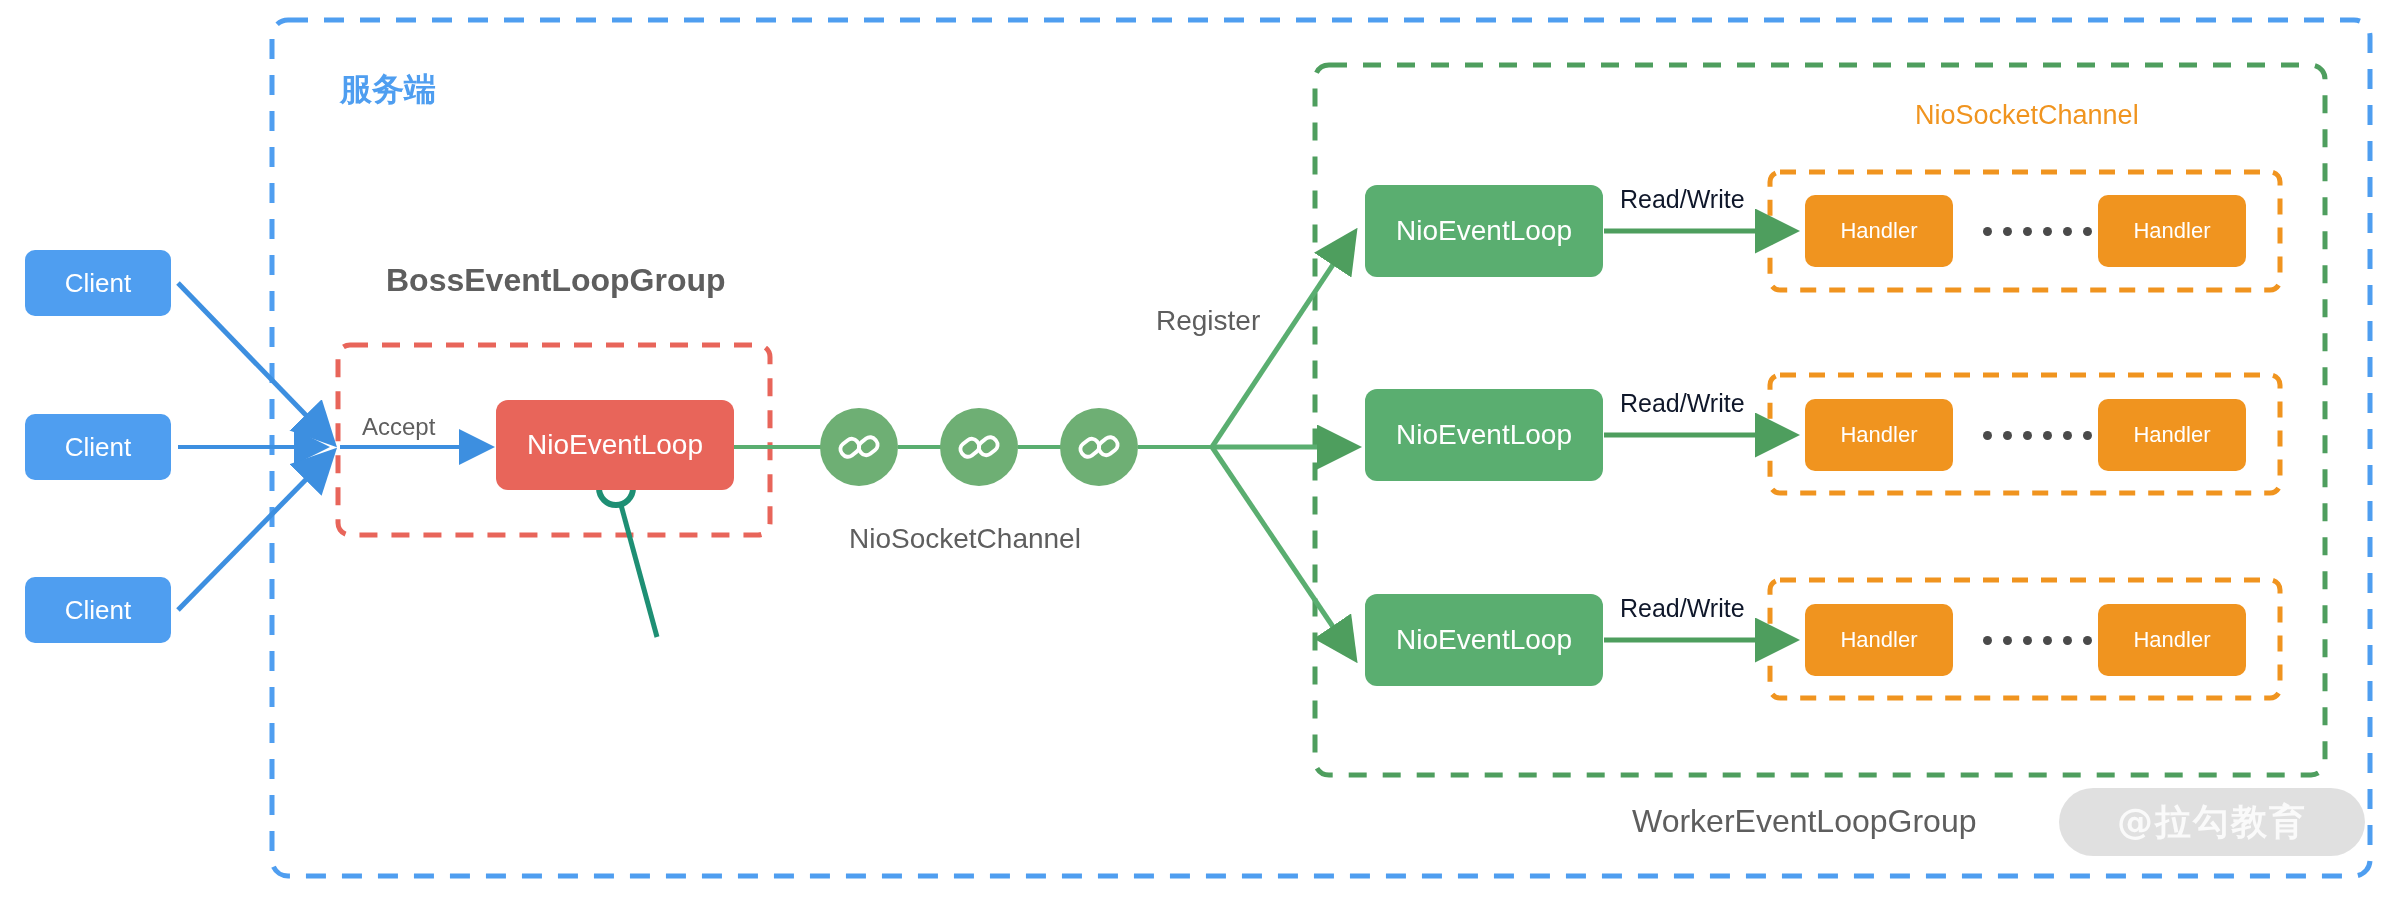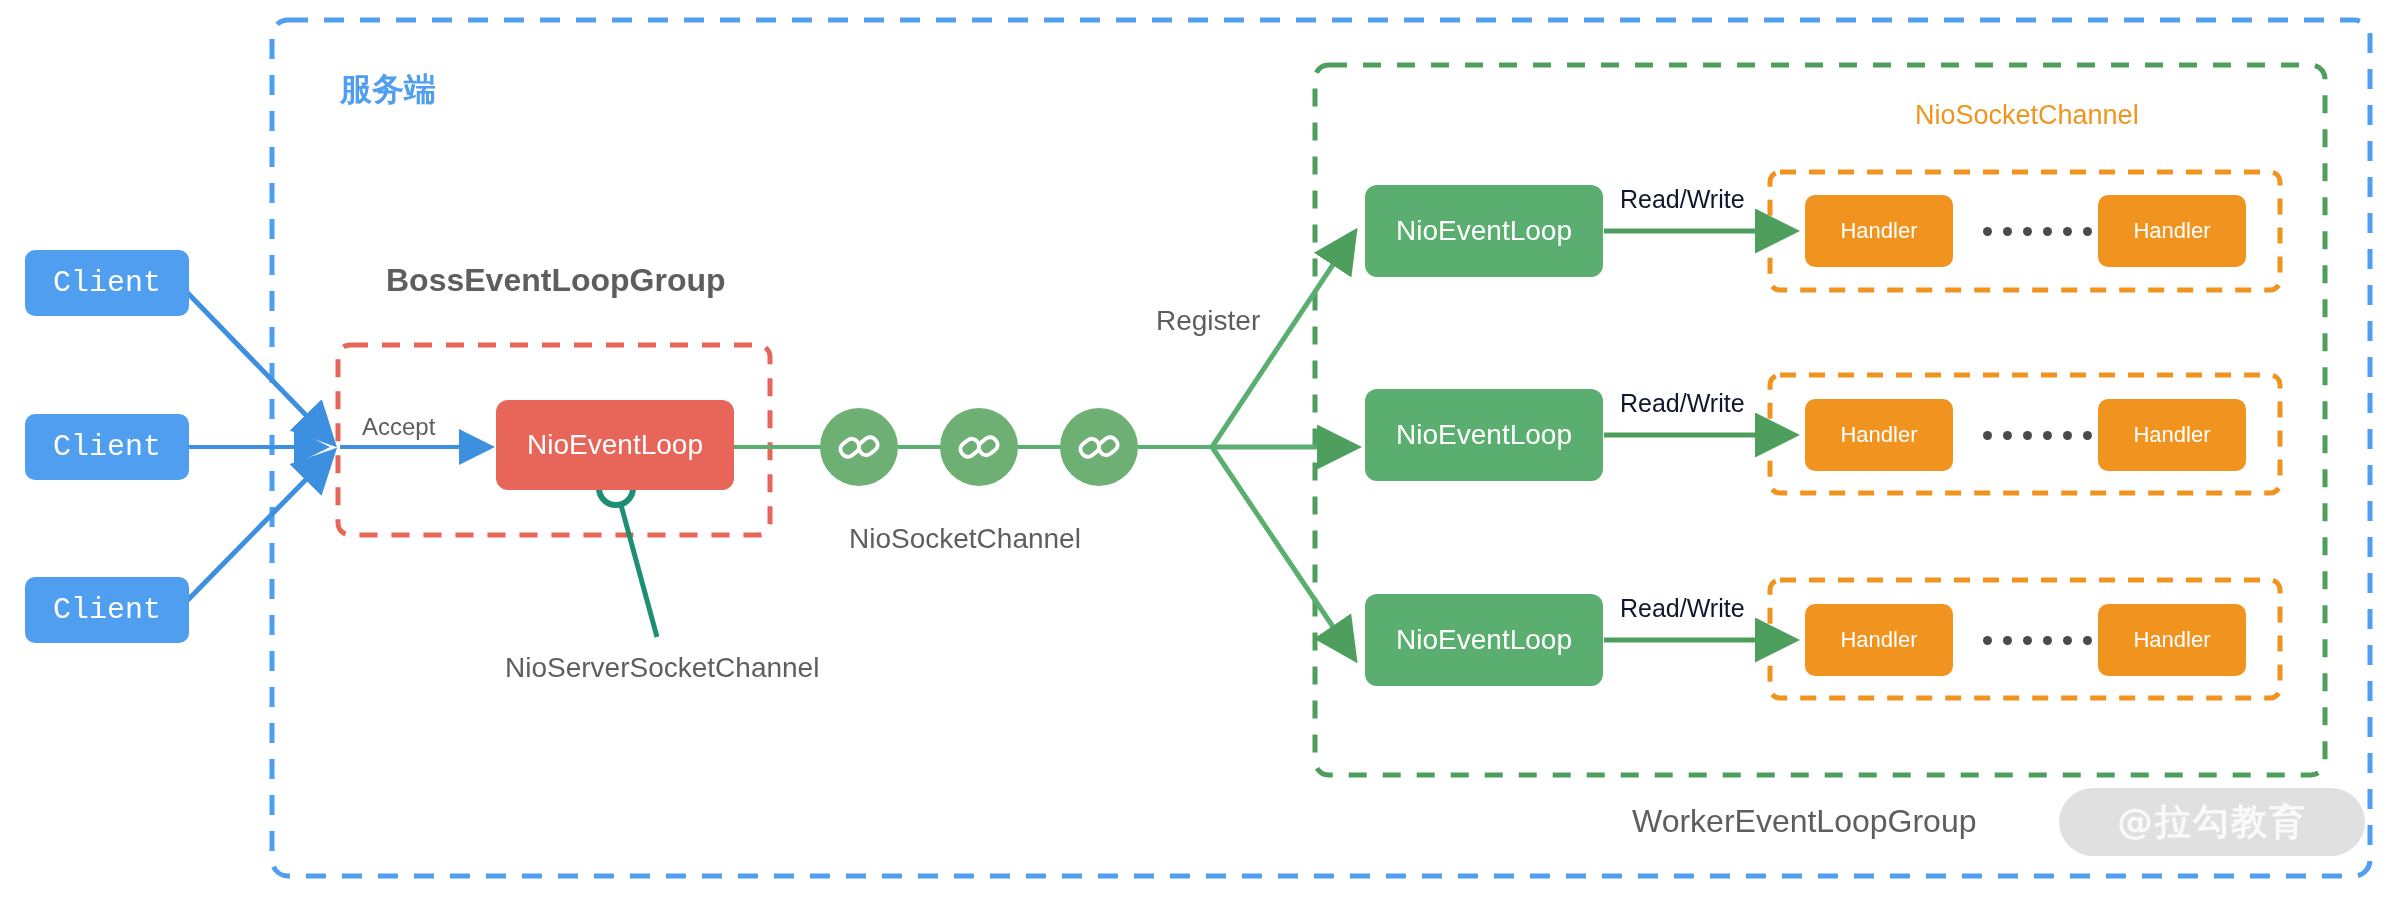--- a/index.html
+++ b/index.html
@@ -24,26 +24,25 @@
   .node {
     position: absolute;
     display: flex;
     align-items: center;
     justify-content: center;
     color: #ffffff;
     box-sizing: border-box;
     white-space: nowrap;
   }
   .client-box {
-    width: 164px;
+    width: 146px;
     height: 66px;
     border-radius: 10px;
     background: #4F9EF0;
-    font-size: 30px;
-    font-family: Liberation Mono, monospace;
+    font-size: 26px;
   }
   .boss-loop-box {
     left: 496px;
     top: 400px;
     width: 238px;
     height: 90px;
     border-radius: 12px;
     background: #E8655A;
     font-size: 28px;
   }
@@ -208,21 +207,20 @@
 
   <div class="label label-server">服务端</div>
 
   <div class="node client-box" style="left:25px; top:250px;">Client</div>
   <div class="node client-box" style="left:25px; top:414px;">Client</div>
   <div class="node client-box" style="left:25px; top:577px;">Client</div>
 
   <div class="label label-boss-group">BossEventLoopGroup</div>
   <div class="label label-accept">Accept</div>
   <div class="node boss-loop-box">NioEventLoop</div>
-  <div class="label label-nio-server-socket">NioServerSocketChannel</div>
 
   <div class="link-icon" style="left:820px; top:408px;">
     <svg width="46" height="46" viewBox="0 0 24 24" fill="none" stroke="#ffffff" stroke-width="2" stroke-linecap="round" stroke-linejoin="round">
       <rect x="2.2" y="8.6" width="10" height="7.6" rx="3.4" transform="rotate(-38 7.2 12.4)"></rect>
       <rect x="11.8" y="7.8" width="10" height="7.6" rx="3.4" transform="rotate(-38 16.8 11.6)"></rect>
     </svg>
   </div>
   <div class="link-icon" style="left:940px; top:408px;">
     <svg width="46" height="46" viewBox="0 0 24 24" fill="none" stroke="#ffffff" stroke-width="2" stroke-linecap="round" stroke-linejoin="round">
       <rect x="2.2" y="8.6" width="10" height="7.6" rx="3.4" transform="rotate(-38 7.2 12.4)"></rect>

